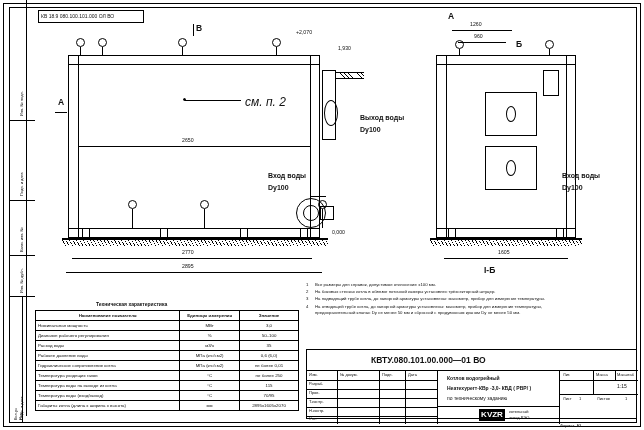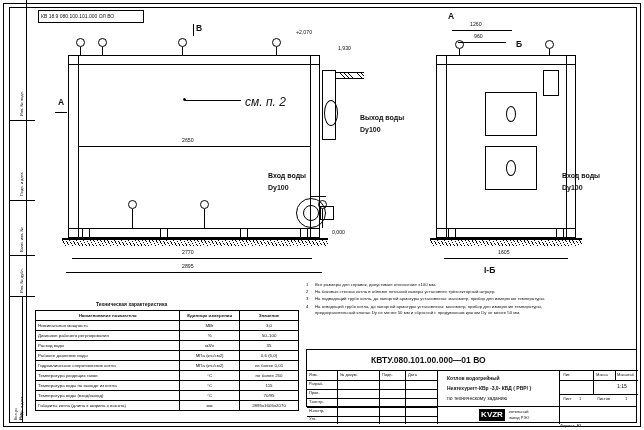--- a/index.html
+++ b/index.html
@@ -25,21 +25,21 @@
   table{border-collapse:collapse;}
   
   #spec{position:absolute;left:35px;top:310px;width:264px;font-size:4.4px;}
   #spec td{border:1px solid #000;padding:0 2px;height:9px;line-height:9px;}
   #spec .hdr{font-weight:bold;text-align:center;}
   
   #notes{position:absolute;left:306px;top:282px;width:246px;font-size:4.3px;line-height:1.45;}
   .note{position:relative;padding-left:9px;margin-bottom:1px;}
   .note b{position:absolute;left:0;top:0;font-weight:normal;}
   
-  #title{position:absolute;left:306px;top:349px;width:331px;height:58px;border:1px solid #000;box-sizing:border-box;}
+  #title{position:absolute;left:306px;top:349px;width:331px;height:70px;border:1px solid #000;box-sizing:border-box;}
   .tb-line{position:absolute;background:#000;}
   
   .ground{position:absolute;height:6px;background:
      repeating-linear-gradient(60deg,#000 0 .6px,transparent .6px 3px);}
   .mach{position:absolute;border:1px solid #000;box-sizing:border-box;background:#fff;}
   .circle{position:absolute;border:1px solid #000;border-radius:50%;box-sizing:border-box;}
 </style>
 </head>
 <body>
 

